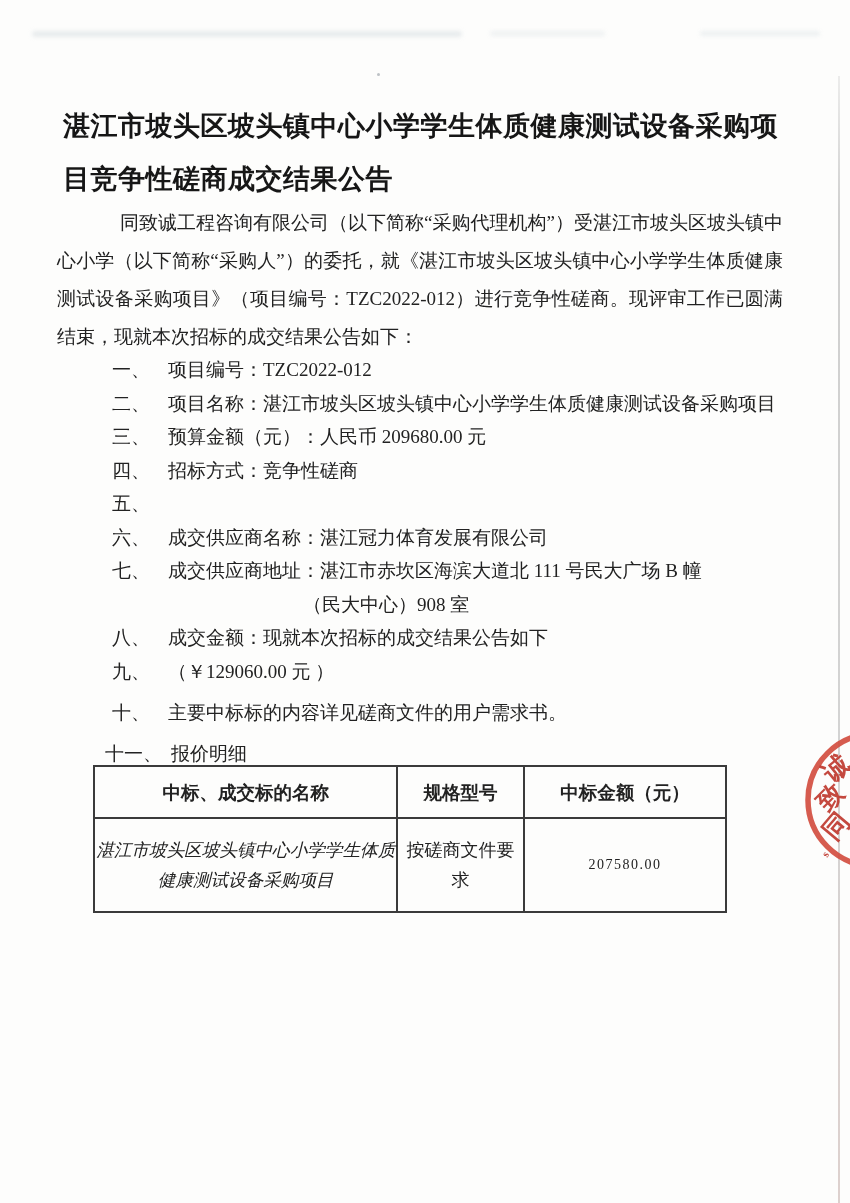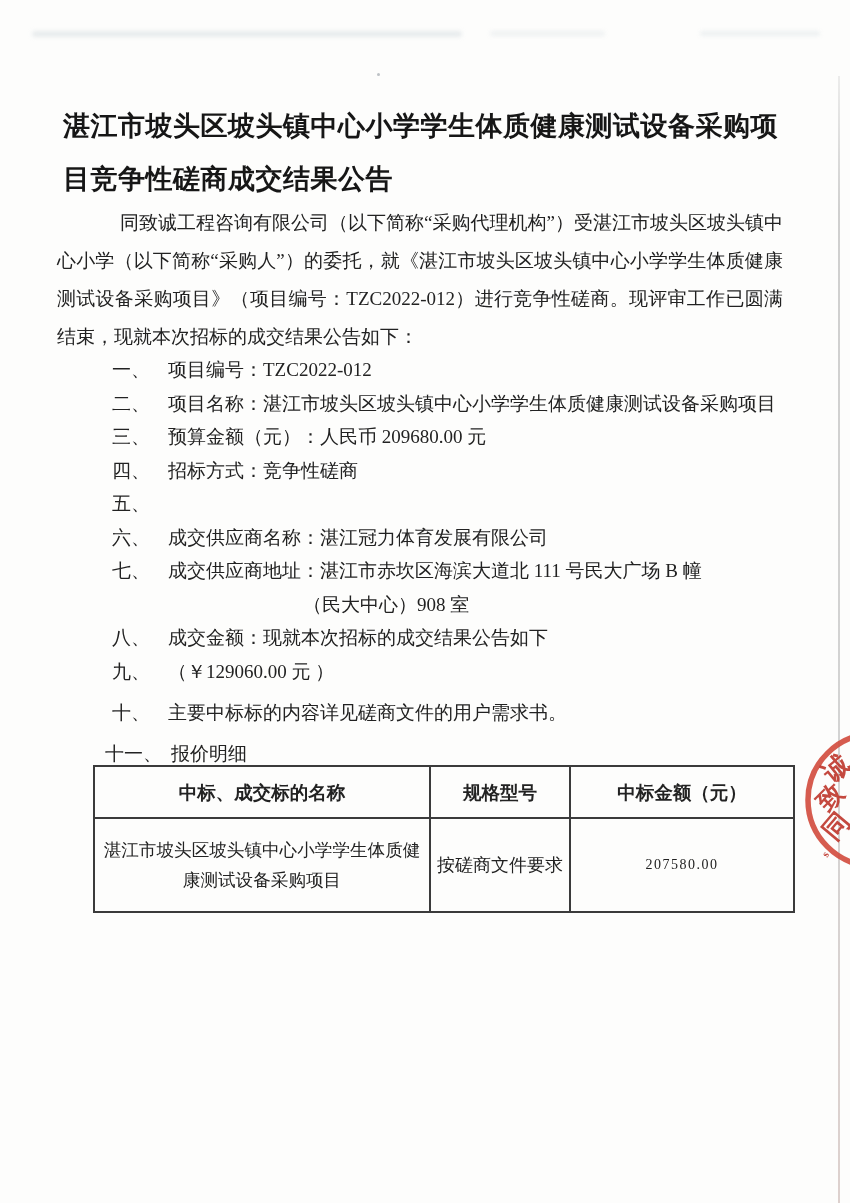--- a/index.html
+++ b/index.html
@@ -28,26 +28,26 @@
   .list{position:absolute;top:353px;left:63px;width:726px;font-size:19px;color:#222;}
   .list-item{display:flex;line-height:33.5px;}
   .list-item .num{width:56px;flex:0 0 56px;margin-left:49px;}
   .list-item .txt{flex:1;}
   .cont-line{line-height:33.5px;margin-left:240px;}
   .gap-before{margin-top:8px;}
   .sec11{display:flex;line-height:33.5px;margin-top:7px;}
   .sec11 .num11{margin-left:42px;}
   .sec11 .txt11{margin-left:9px;}
 
-  table.quote{position:absolute;left:93px;top:765px;width:702px;border-collapse:collapse;
+  table.quote{position:absolute;left:93px;top:765px;width:634px;border-collapse:collapse;
     font-size:18px;color:#222;table-layout:fixed;}
   table.quote td,table.quote th{border:2px solid #3b3b3b;padding:0;}
   table.quote th{height:50px;font-weight:bold;text-align:center;font-size:18.5px;}
   table.quote td{height:92px;vertical-align:middle;text-align:center;line-height:30px;}
-  td.name-cell{text-align:left;padding:6px 10px 6px 12px;line-height:36px;font-size:17.6px;}
+  td.name-cell{text-align:left;padding:6px 10px 6px 12px;line-height:36px;font-size:17.6px;font-style:italic;}
   td.amount-cell{letter-spacing:1.5px;font-size:14px;}
 
   .stamp{position:absolute;left:780px;top:710px;width:70px;height:185px;pointer-events:none;}
 </style>
 </head>
 <body>
 
 <div class="page">
 
   <div class="smudge" style="left:32px;top:31px;width:430px;height:6px;"></div>

